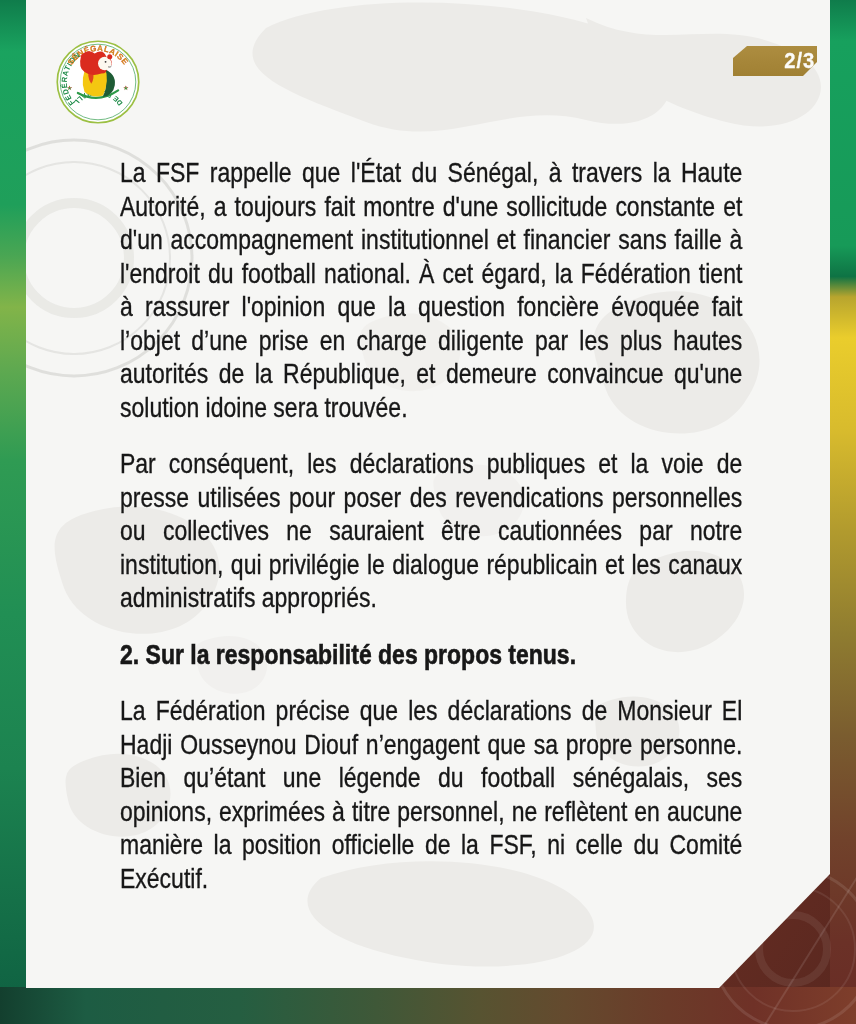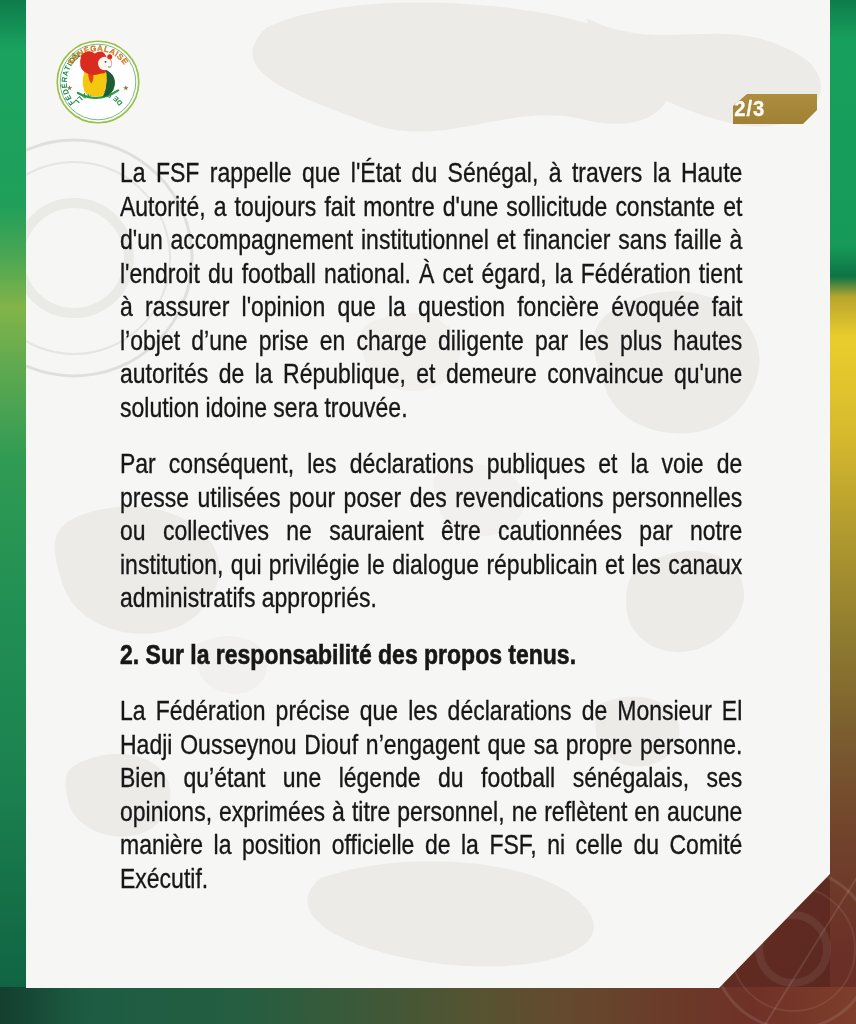--- a/index.html
+++ b/index.html
@@ -57,21 +57,21 @@
   .seal-left { position: absolute; left: -62px; top: 88px; }
 
   
   .logo { position: absolute; left: 30px; top: 40px; width: 84px; height: 84px; }
 
   .page-badge {
     position: absolute; left: 707px; top: 46px; width: 84px; height: 30px;
     background: linear-gradient(180deg, #ad8d40 0%, #a08033 100%);
     clip-path: polygon(14px 0, 100% 0, 100% calc(100% - 14px),
                        calc(100% - 14px) 100%, 0 100%, 0 12px);
-    display: flex; align-items: center; justify-content: flex-start; margin-top: 48px;
+    display: flex; align-items: center; justify-content: flex-end;
   }
   .page-badge span {
     color: #fbfbf8; font-size: 22px; font-weight: 700; letter-spacing: 1px;
     transform: scaleX(0.92); -webkit-text-stroke: 0.3px #fbfbf8;
   }
 
   
   .textblock {
     position: absolute; left: 94px; top: 156px; width: 758px;
     transform: scaleX(0.821); transform-origin: 0 0;

